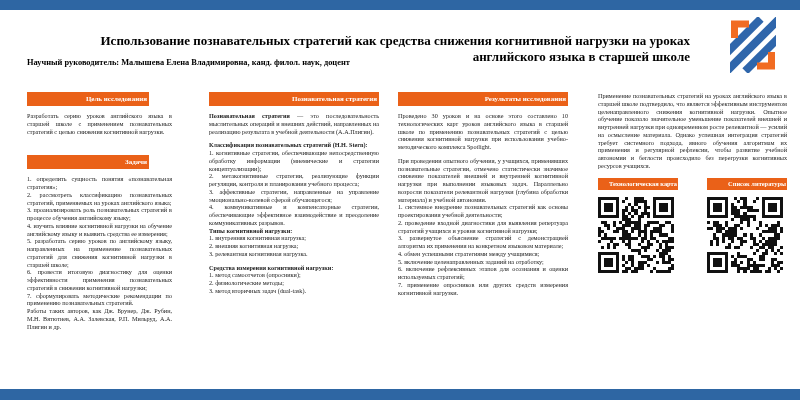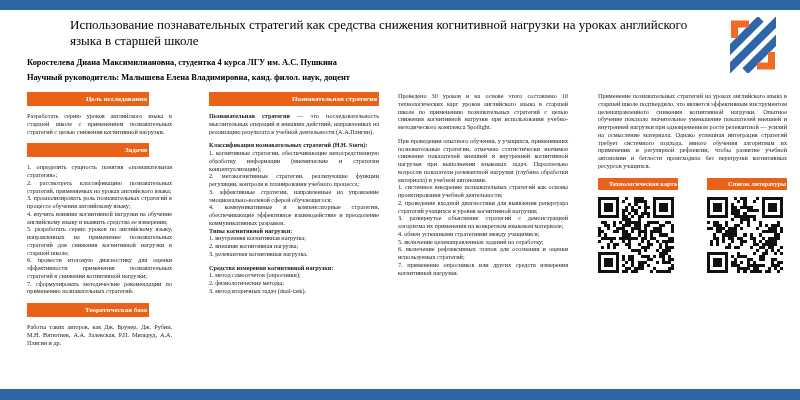--- a/index.html
+++ b/index.html
@@ -7,40 +7,40 @@
     width:800px;height:400px;position:relative;overflow:hidden;
     background:#ffffff;
     font-family:"Liberation Serif","DejaVu Serif",serif;
     color:#1c1c1c;
   }
   .accent-bar{position:absolute;left:0;width:800px;background:#2E66A3;}
   #top-bar{top:0;height:10px;}
   #bottom-bar{top:389px;height:11px;}
 
   #title{
-    position:absolute;left:70px;top:17px;width:620px;
-    text-align:left;font-weight:normal;font-size:13px;line-height:1.25;
+    position:absolute;left:70px;top:33px;width:620px;
+    text-align:right;font-weight:bold;font-size:13px;line-height:1.25;
     color:#000;
   }
   #authors{position:absolute;left:27px;top:58px;width:520px;}
   #authors p{margin:0 0 5px 0;font-weight:bold;font-size:8.4px;line-height:1.2;color:#000;}
 
   #logo{position:absolute;top:17px;right:24px;width:46px;height:56px;}
 
   .col{position:absolute;top:92px;}
   #col1{left:27px;width:145px;}
   #col2{left:209px;width:170px;}
   #col3{left:398px;width:170px;}
   #col4{left:598px;width:189px;}
 
   .sec-hdr{
     background:#EA6118;color:#ffffff;font-weight:bold;font-size:7px;
     text-align:right;padding:3.5px 2px;line-height:1;margin:0 0 6px 0;
   }
-  .sec-hdr.mt{margin-top:8px;}
+  .sec-hdr.mt{margin-top:20px;}
   #col1 .sec-hdr{width:118px;}
   .body-txt{font-size:6.2px;line-height:1.25;text-align:justify;}
   .body-txt p{margin:0;}
   .gap{height:6px;}
   b.lead{font-weight:bold;}
   .subhead{font-weight:bold;}
 
   .qr-row{display:flex;justify-content:space-between;margin-top:8px;}
   .qr-block{width:80px;}
   .qr-block .sec-hdr{margin:0 0 7px 0;font-size:6.4px;padding:3px 1px;}
@@ -48,21 +48,20 @@
   .qr svg{width:100%;height:100%;display:block;}
 </style>
 </head>
 <body>
 
 <div id="top-bar" class="accent-bar"></div>
 
 <div id="title">Использование познавательных стратегий как средства снижения когнитивной нагрузки на уроках английского языка в старшей школе</div>
 
 <div id="authors">
-  <p>Коростелева Диана Максимилиановна, студентка 4 курса ЛГУ им. А.С. Пушкина</p>
   <p>Научный руководитель: Малышева Елена Владимировна, канд. филол. наук, доцент</p>
 </div>
 
 <div id="logo">
   <svg viewBox="0 0 46 56" xmlns="http://www.w3.org/2000/svg">
     <g fill="#2F66AB" transform="rotate(45 23 28)">
       <rect x="6" y="4" width="8" height="50"></rect>
       <rect x="19" y="-10" width="8" height="76"></rect>
       <rect x="32" y="2" width="8" height="50"></rect>
     </g>
@@ -79,21 +78,20 @@
   <div class="sec-hdr mt">Задачи</div>
   <div class="body-txt">
     <p>1. определить сущность понятия «познавательная стратегия»;</p>
     <p>2. рассмотреть классификацию познавательных стратегий, применяемых на уроках английского языка;</p>
     <p>3. проанализировать роль познавательных стратегий в процессе обучения английскому языку;</p>
     <p>4. изучить влияние когнитивной нагрузки на обучение английскому языку и выявить средства ее измерения;</p>
     <p>5. разработать серию уроков по английскому языку, направленных на применение познавательных стратегий для снижения когнитивной нагрузки в старшей школе;</p>
     <p>6. провести итоговую диагностику для оценки эффективности применения познавательных стратегий в снижении когнитивной нагрузки;</p>
     <p>7. сформулировать методические рекомендации по применению познавательных стратегий.</p>
   </div>
-  <div class="sec-hdr mt">Теоретическая база</div>
   <div class="body-txt">
     <p>Работы таких авторов, как Дж. Брунер, Дж. Рубин, М.Н. Вятютнев, А.А. Залевская, Р.П. Мильруд, А.А. Плигин и др.</p>
   </div>
 </div>
 
 <div id="col2" class="col">
   <div class="sec-hdr">Познавательная стратегия</div>
   <div class="body-txt">
     <p><b class="lead">Познавательная стратегия</b><span> — это последовательность мыслительных операций и внешних действий, направленных на реализацию результата в учебной деятельности (А.А.Плигин).</span></p>
     <div class="gap"></div>
@@ -110,20 +108,21 @@
     <p>3. релевантная когнитивная нагрузка.</p>
     <div class="gap"></div>
     <p class="subhead">Средства измерения когнитивной нагрузки:</p>
     <p>1. метод самоотчетов (опросники);</p>
     <p>2. физиологические методы;</p>
     <p>3. метод вторичных задач (dual-task).</p>
   </div>
 </div>
 
 <div id="col3" class="col">
+  <div class="sec-hdr">Результаты исследования</div>
   <div class="body-txt">
     <p>Проведено 30 уроков и на основе этого составлено 10 технологических карт уроков английского языка в старшей школе по применению познавательных стратегий с целью снижения когнитивной нагрузки при использовании учебно-методического комплекса Spotlight.</p>
     <div class="gap"></div>
     <p>При проведении опытного обучения, у учащихся, применявших познавательные стратегии, отмечено статистически значимое снижение показателей внешней и внутренней когнитивной нагрузки при выполнении языковых задач. Параллельно возросли показатели релевантной нагрузки (глубина обработки материала) и учебной автономии.</p>
   </div>
   <div class="body-txt">
     <p>1. системное внедрение познавательных стратегий как основы проектирования учебной деятельности;</p>
     <p>2. проведение входной диагностики для выявления репертуара стратегий учащихся и уровня когнитивной нагрузки;</p>
     <p>3. развернутое объяснение стратегий с демонстрацией алгоритма их применения на конкретном языковом материале;</p>
     <p>4. обмен успешными стратегиями между учащимися;</p>

